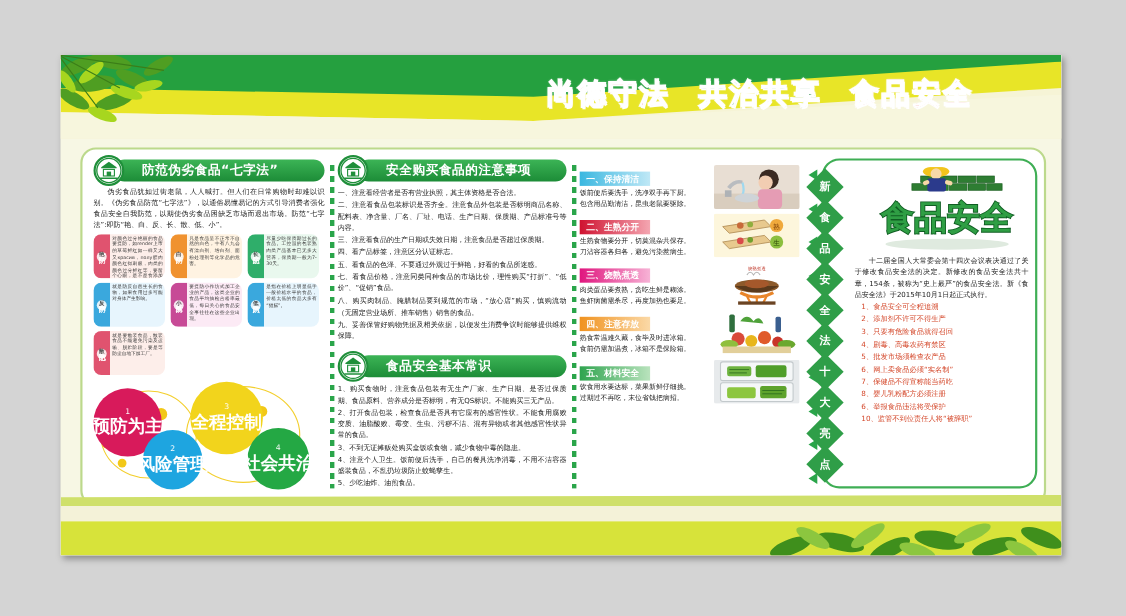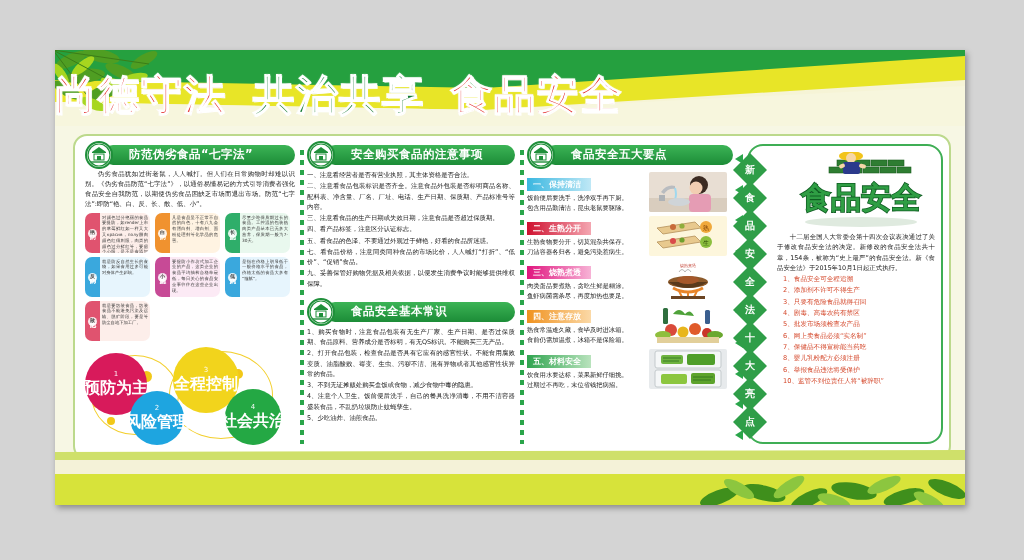--- a/index.html
+++ b/index.html
@@ -26,22 +26,22 @@
   .hdr .yellow{
     position:absolute;left:0;top:0;width:910px;height:72px;background:#e8e527;
     clip-path:polygon(0 30px,430px 38px,910px 6px,910px 30px,430px 60px,0 52px);
   }
   .hdr .cream{
     position:absolute;left:0;top:36px;width:910px;height:46px;background:#f7f6dd;
     clip-path:polygon(0 16px,430px 24px,910px 0px,910px 46px,0 46px);
   }
   .leaves-tl{position:absolute;left:-6px;top:-4px;width:170px;height:76px;}
   .hdr-title{
-    position:absolute;left:0;top:18px;width:830px;text-align:left;
-    font-size:41px;font-weight:bold;letter-spacing:2px;white-space:nowrap;
+    position:absolute;left:0;top:18px;width:830px;text-align:right;
+    font-size:26px;font-weight:bold;letter-spacing:2px;white-space:nowrap;
     font-family:"DejaVu Sans","Liberation Sans",sans-serif;
   }
   .t-red{color:#e01010;-webkit-text-stroke:1.2px #fff;text-shadow:0 0 2px #fff,1px 1px 0 #fff;}
   .t-grn{color:#137a33;-webkit-text-stroke:1.2px #fff;text-shadow:0 0 2px #fff,1px 1px 0 #fff;}
   .gap{display:inline-block;width:26px;}
 
   
   #panel{
     position:absolute;left:18px;top:84px;width:874px;height:322px;
     background:#fff;border:2px solid #bcd98c;border-radius:14px;
@@ -305,21 +305,22 @@
               <span>安全购买食品的注意事项</span>
             </div>
         </div>
 
         <ul class="listp" style="margin-top:4px;">
           <li>一、注意看经营者是否有营业执照，其主体资格是否合法。</li>
           <li>二、注意看食品包装标识是否齐全。注意食品外包装是否标明商品名称、配料表、净含量、厂名、厂址、电话、生产日期、保质期、产品标准号等内容。</li>
           <li>三、注意看食品的生产日期或失效日期，注意食品是否超过保质期。</li>
           <li>四、看产品标签，注意区分认证标志。</li>
           <li>五、看食品的色泽、不要通过外观过于鲜艳，好看的食品所迷惑。</li>
-          <li>七、看食品价格，注意同类同种食品的市场比价，人人喊打“打折”、“低价”、“促销”食品。</li>
+          <li>七、看食品价格，注意同类同种食品的市场比价，理性购买“打折”、“低价”、“促销”食品。</li>
+          <li>八、购买肉制品、腌腊制品要到规范的市场，“放心店”购买，慎购流动（无固定营业场所、推车销售）销售的食品。</li>
           <li>九、妥善保管好购物凭据及相关依据，以便发生消费争议时能够提供维权保障。</li>
         </ul>
 
         <div class="sec" style="margin-top:12px;">
           <div class="seal">
             <svg width="24" height="24" viewBox="0 0 24 24">
               <circle cx="12" cy="12" r="11" fill="#fff" stroke="#1f8f3a" stroke-width="1.2"></circle>
               <path d="M12 4 L19 9 L19 10 L5 10 L5 9 Z" fill="#1f8f3a"></path>
               <rect x="7" y="11" width="10" height="6" fill="none" stroke="#1f8f3a" stroke-width="1"></rect>
               <rect x="10" y="13" width="4" height="4" fill="#1f8f3a"></rect>
@@ -335,34 +336,20 @@
           <li>1、购买食物时，注意食品包装有无生产厂家、生产日期、是否过保质期、食品原料、营养成分是否标明，有无QS标识。不能购买三无产品。</li>
           <li>2、打开食品包装，检查食品是否具有它应有的感官性状。不能食用腐败变质、油脂酸败、霉变、生虫、污秽不洁、混有异物或者其他感官性状异常的食品。</li>
           <li>3、不到无证摊贩处购买盒饭或食物，减少食物中毒的隐患。</li>
           <li>4、注意个人卫生。饭前便后洗手，自己的餐具洗净消毒，不用不洁容器盛装食品，不乱扔垃圾防止蚊蝇孳生。</li>
           <li>5、少吃油炸、油煎食品。</li>
         </ul>
       </div>
 
       <div class="col c3">
 
-        <div class="sec">
-          <div class="seal">
-            <svg width="24" height="24" viewBox="0 0 24 24">
-              <circle cx="12" cy="12" r="11" fill="#fff" stroke="#1f8f3a" stroke-width="1.2"></circle>
-              <path d="M12 4 L19 9 L19 10 L5 10 L5 9 Z" fill="#1f8f3a"></path>
-              <rect x="7" y="11" width="10" height="6" fill="none" stroke="#1f8f3a" stroke-width="1"></rect>
-              <rect x="10" y="13" width="4" height="4" fill="#1f8f3a"></rect>
-              <path d="M4 19 h16" stroke="#1f8f3a" stroke-width="1.4"></path>
-            </svg>
-          </div>
-          <div class="pill">
-              <span>食品安全五大要点</span>
-            </div>
-        </div>
 
         <div class="fp" style="margin-top:6px;">
           <div class="left">
             <div class="tag" style="background:linear-gradient(90deg,#3ab7e0,#bfe8f6);">一、保持清洁</div>
             <div class="desc">饭前便后要洗手，洗净双手再下厨。</div>
             <div class="desc">包含用品勤清洁，昆虫老鼠要驱除。</div>
           </div>
           <div class="pic">
             <svg width="78" height="40" viewBox="0 0 78 40">
               <rect width="78" height="40" fill="#e8ded3"></rect>

